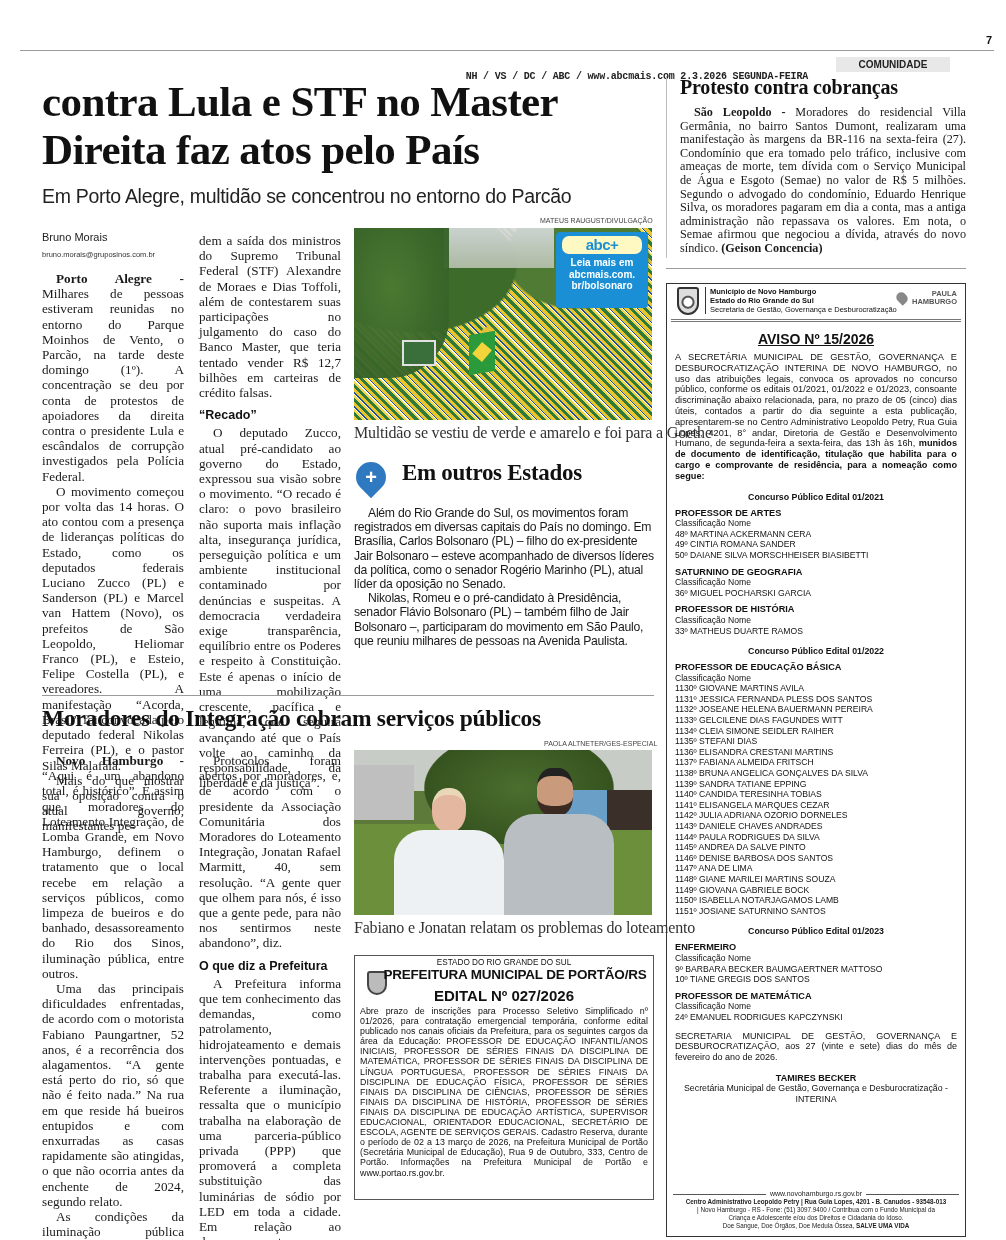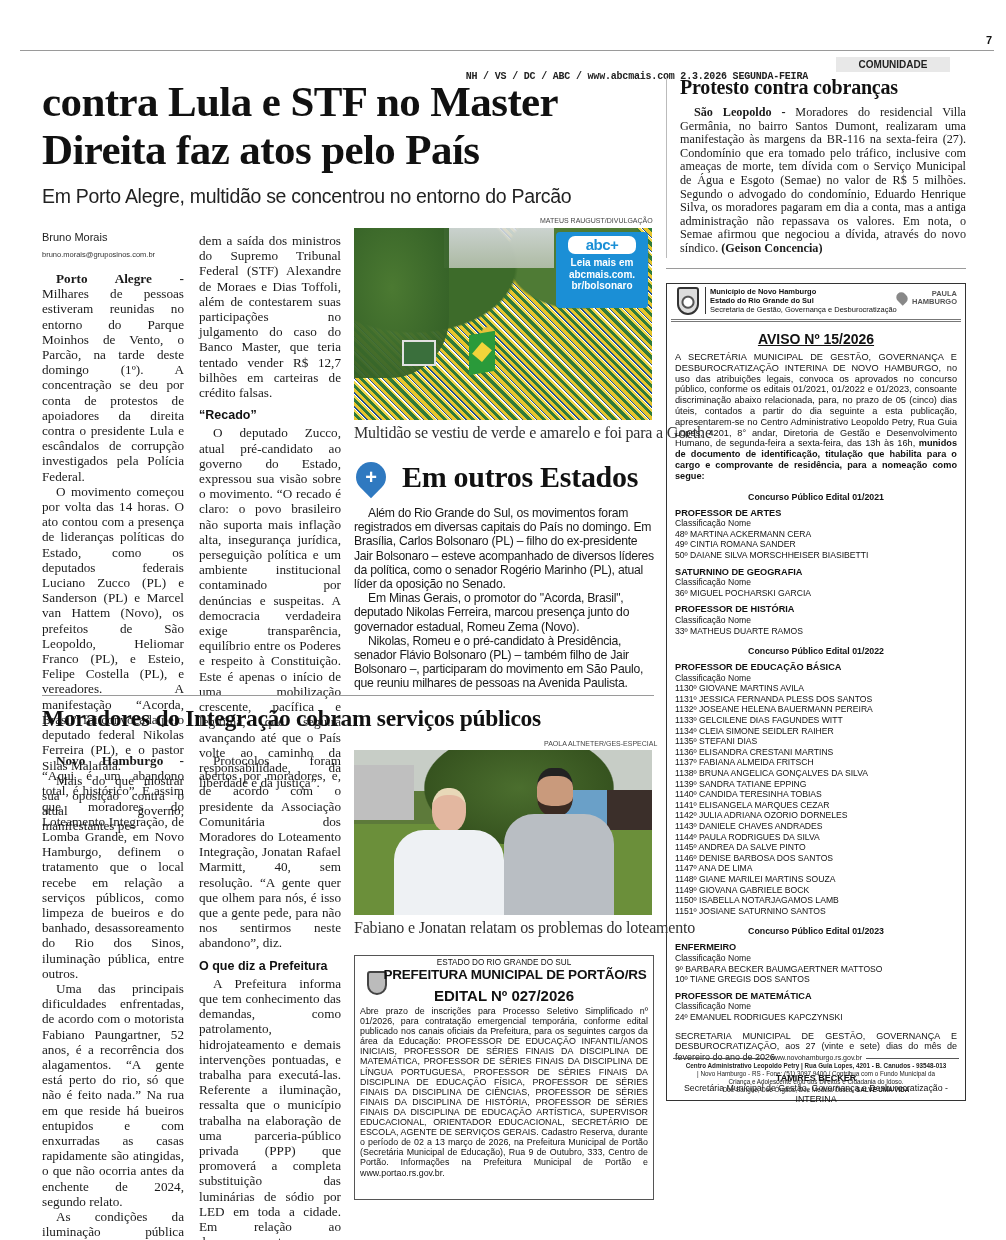--- a/index.html
+++ b/index.html
@@ -36,40 +36,40 @@
       radial-gradient(ellipse at 75% 15%, #4f7b35 0 22%, transparent 23%),
       radial-gradient(circle at 45% 55%, #e6c23a 0 3%, transparent 4%),
       repeating-linear-gradient(45deg, #e7c52c 0 3px, #2f7a3b 3px 6px, #f0d64a 6px 8px, #ffffff 8px 9px, #1f4f8f 9px 10px),
       #c9b338; }
   .photo1 .sky { position: absolute; left: 90px; top: 0; width: 110px; height: 40px; background: linear-gradient(#d9dde0, #b8c2b0); opacity: 0.9; }
   .photo1 .trees-l { position: absolute; left: 0; top: 0; width: 95px; height: 150px; background: radial-gradient(ellipse at 40% 40%, #4c7a32, #2e5a24); opacity: 0.95; border-bottom-right-radius: 60px; }
   .photo1 .flag { position: absolute; left: 115px; top: 105px; width: 26px; height: 40px; background: #2a9a3a; transform: skewY(-10deg); }
   .photo1 .flag::after { content: ""; position: absolute; left: 6px; top: 12px; width: 14px; height: 14px; background: #f3d43a; transform: rotate(45deg); }
   .photo1 .banner { position: absolute; left: 48px; top: 112px; width: 34px; height: 26px; background: #3a6f3c; border: 2px solid #e1e1e1; }
   .abcbox { position: absolute; left: 556px; top: 232px; width: 92px; height: 76px; background: #1b8fd6; border-radius: 4px; color: #fff; font-family: "Liberation Sans", sans-serif; text-align: center; }
-  .abcbox .logo { margin: 4px auto 3px; width: 68px; height: 18px; background: #ffffff; border-radius: 7px; color: #1b8fd6; font-weight: bold; font-size: 15px; line-height: 18px; letter-spacing: -0.5px; }
+  .abcbox .logo { margin: 4px auto 3px; width: 80px; height: 18px; background: #fef9c3; border-radius: 7px; color: #1b8fd6; font-weight: bold; font-size: 15px; line-height: 18px; letter-spacing: -0.5px; }
   .abcbox .txt { font-size: 10px; font-weight: bold; line-height: 11.5px; }
 
   
   .plusmark { position: absolute; left: 356px; top: 462px; width: 30px; height: 30px; background: #2f79c0; border-radius: 50% 50% 50% 0; transform: rotate(-45deg); }
   .plusmark span { position: absolute; left: 0; top: 0; width: 30px; height: 30px; transform: rotate(45deg); color: #fff; font-family: "Liberation Sans", sans-serif; font-weight: bold; font-size: 20px; line-height: 30px; text-align: center; }
-  .eo-title { position: absolute; left: 402px; top: 460px; font-family: "Liberation Serif", serif; font-weight: bold; font-size: 30px; color: #111; letter-spacing: -0.3px; }
+  .eo-title { position: absolute; left: 402px; top: 460px; font-family: "Liberation Serif", serif; font-weight: bold; font-size: 23px; color: #111; letter-spacing: -0.3px; }
   .eo-body { position: absolute; left: 354px; top: 506px; width: 300px; font-family: "Liberation Sans", sans-serif; font-size: 12.2px; line-height: 14.2px; color: #1a1a1a; letter-spacing: -0.25px; }
   .eo-body p { text-indent: 14px; }
 
   .hrule { position: absolute; height: 1px; background: #9a9a9a; }
   .vrule { position: absolute; width: 1px; background: #bbb; }
 
   
   .pc-title { position: absolute; left: 680px; top: 76px; font-family: "Liberation Serif", serif; font-weight: bold; font-size: 20px; color: #111; letter-spacing: -0.2px; }
   .pc-body { position: absolute; left: 680px; top: 106px; width: 286px; font-family: "Liberation Serif", serif; font-size: 12.2px; line-height: 13.6px; text-align: justify; color: #1a1a1a; }
   .pc-body p { text-indent: 14px; }
 
   
-  .aviso { position: absolute; left: 666px; top: 283px; width: 300px; height: 818px; border: 1px solid #333; font-family: "Liberation Sans", sans-serif; color: #111; }
+  .aviso { position: absolute; left: 666px; top: 283px; width: 300px; height: 954px; border: 1px solid #333; font-family: "Liberation Sans", sans-serif; color: #111; }
   .aviso .hdr { position: relative; height: 38px; border-bottom: 3px double #777; margin: 0 4px; }
   .aviso .crest { position: absolute; left: 6px; top: 3px; width: 22px; height: 28px; border: 2px solid #333; border-radius: 3px 3px 11px 11px; background: radial-gradient(circle at 50% 55%, #fff 0 4px, #555 5px 6px, #ddd 7px); }
   .aviso .hdr-txt { position: absolute; left: 34px; top: 3px; font-size: 7.5px; line-height: 9px; border-left: 1px solid #333; padding-left: 4px; }
   .aviso .hdr-txt b { display: block; }
   .aviso .nhlogo { position: absolute; right: 4px; top: 6px; font-size: 7.5px; font-weight: bold; color: #555; text-align: right; line-height: 8px; }
   .aviso .nhlogo .heart { display: inline-block; width: 12px; height: 10px; background: #888; border-radius: 6px 6px 0 6px; transform: rotate(45deg); margin-right: 4px; vertical-align: middle; }
   .aviso .title { text-align: center; font-weight: bold; font-size: 14px; text-decoration: underline; margin: 9px 0 5px; }
   .aviso .intro { font-size: 9.2px; line-height: 10.8px; text-align: justify; margin: 0 8px; }
   .aviso .intro b { font-weight: bold; }
   .aviso .edital { text-align: center; font-weight: bold; font-size: 8.8px; margin: 10px 0 6px; }
@@ -149,21 +149,20 @@
   </div>
 </div>
 <div class="caption" style="left:354px; top:424px;">Multidão se vestiu de verde e amarelo e foi para a Goethe</div>
 
 <div class="plusmark">
     <span>+</span>
   </div>
 <div class="eo-title">Em outros Estados</div>
 <div class="eo-body">
   <p>Além do Rio Grande do Sul, os movimentos foram registrados em diversas capitais do País no domingo. Em Brasília, Carlos Bolsonaro (PL) – filho do ex-presidente Jair Bolsonaro – esteve acompanhado de diversos líderes da política, como o senador Rogério Marinho (PL), atual líder da oposição no Senado.</p>
-  <p>Em Minas Gerais, o promotor do "Acorda, Brasil", deputado Nikolas Ferreira, marcou presença junto do governador estadual, Romeu Zema (Novo).</p>
   <p>Nikolas, Romeu e o pré-candidato à Presidência, senador Flávio Bolsonaro (PL) – também filho de Jair Bolsonaro –, participaram do movimento em São Paulo, que reuniu milhares de pessoas na Avenida Paulista.</p>
 </div>
 
 <div class="hrule" style="left:42px; top:695px; width:612px;"></div>
 <div class="vrule" style="left:666px; top:76px; height:182px;"></div>
 
 <div class="pc-title">Protesto contra cobranças</div>
 <div class="pc-body">
   <p><b>São Leopoldo -</b><span> Moradores do residencial Villa Germânia, no bairro Santos Dumont, realizaram uma manifestação às margens da BR-116 na sexta-feira (27). Condomínio que era tomado pelo tráfico, inclusive com ameaças de morte, tem dívida com o Serviço Municipal de Água e Esgoto (Semae) no valor de R$ 5 milhões. Segundo o advogado do condomínio, Eduardo Henrique Silva, os moradores pagaram em dia a conta, mas a antiga administração não repassava os valores. Em nota, o Semae afirmou que negociou a dívida, através do novo síndico.</span><b> (Geison Concencia)</b></p>
 </div>

